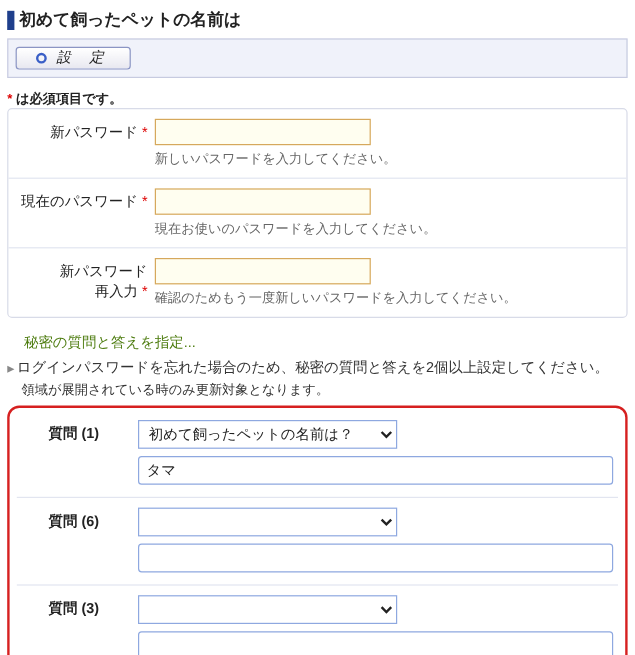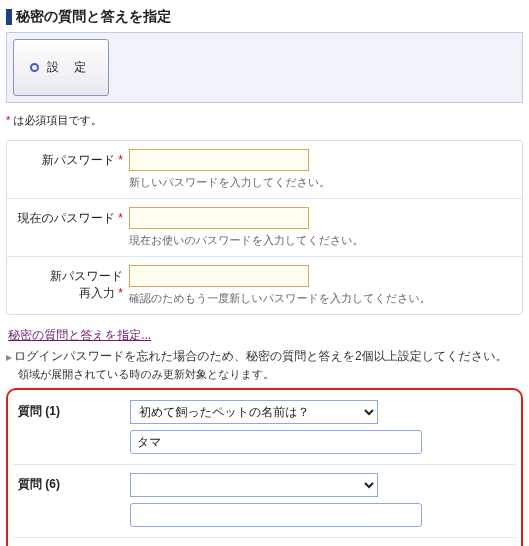--- a/index.html
+++ b/index.html
@@ -33,36 +33,37 @@
     background: #f0f2fa;
     padding: 6px;
     margin-bottom: 10px;
   }
   .btn {
     display: inline-flex;
     align-items: center;
     background: linear-gradient(#ffffff, #e8e8f0);
     border: 1px solid #8b95c4;
     border-radius: 3px;
-    padding: 19px 16px;
+    padding: 0 16px;
     font-size: 12px;
     cursor: pointer;
     letter-spacing: 6px;
     color: #222;
+    font-style: italic;
   }
   .btn .circ {
     width: 9px;
     height: 9px;
     border: 2px solid #3a5fc7;
     border-radius: 50%;
     margin-right: 8px;
   }
   .req-note {
     font-size: 11px;
-    margin-bottom: 12px;
+    font-weight: bold;
   }
   .req-note .ast, .ast { color: #d00; }
   .panel {
     border: 1px solid #d8dbe8;
     border-radius: 4px;
     padding: 0;
     margin-bottom: 12px;
   }
   .row {
     display: flex;
@@ -89,24 +90,23 @@
     background: #fffef0;
     padding: 2px 4px;
     font-size: 12px;
   }
   .hint {
     font-size: 11px;
     color: #666;
     margin-top: 4px;
   }
   .link {
-    color: #701a75;
-    text-decoration: underline;
+    color: #4d7c0f;
     cursor: pointer;
-    margin-left: 2px;
+    margin-left: 14px;
   }
   .info-row {
     display: flex;
     align-items: center;
     margin: 4px 0 2px 0;
   }
   .chev {
     color: #888;
     font-size: 12px;
     margin-right: 2px;
@@ -130,54 +130,54 @@
   }
   .q-row {
     display: flex;
     align-items: flex-start;
     border-bottom: 1px solid #e2e5f0;
     padding: 8px 4px 10px 4px;
   }
   .q-row:last-child { border-bottom: none; }
   .q-lbl {
     width: 112px;
-    text-align: left;
+    text-align: center;
     padding-right: 10px;
     padding-top: 3px;
     font-weight: bold;
     font-size: 12px;
   }
   .q-val { flex: 1; }
   select.sel {
-    width: 248px;
+    width: 216px;
     height: 24px;
     border: 1px solid #8ea8e0;
     background: #fff;
     font-size: 12px;
     padding: 1px 4px;
     color: #222;
   }
   input.ans {
-    width: 292px;
+    width: 396px;
     height: 24px;
     border: 1px solid #8ea8e0;
     background: #fff;
     border-radius: 3px;
     padding: 2px 6px;
     font-size: 12px;
     margin-top: 6px;
     color: #222;
   }
 </style>
 </head>
 <body>
 
 <div class="title-row">
   <div class="title-bar"></div>
-  <div class="page-title">秘密の質問と答えを指定</div>
+  <div class="page-title">初めて飼ったペットの名前は</div>
 </div>
 
 <div class="btn-panel">
   <button class="btn">
     <span class="circ"></span>
     <span>設  定</span>
   </button>
 </div>
 
 <div class="req-note">

